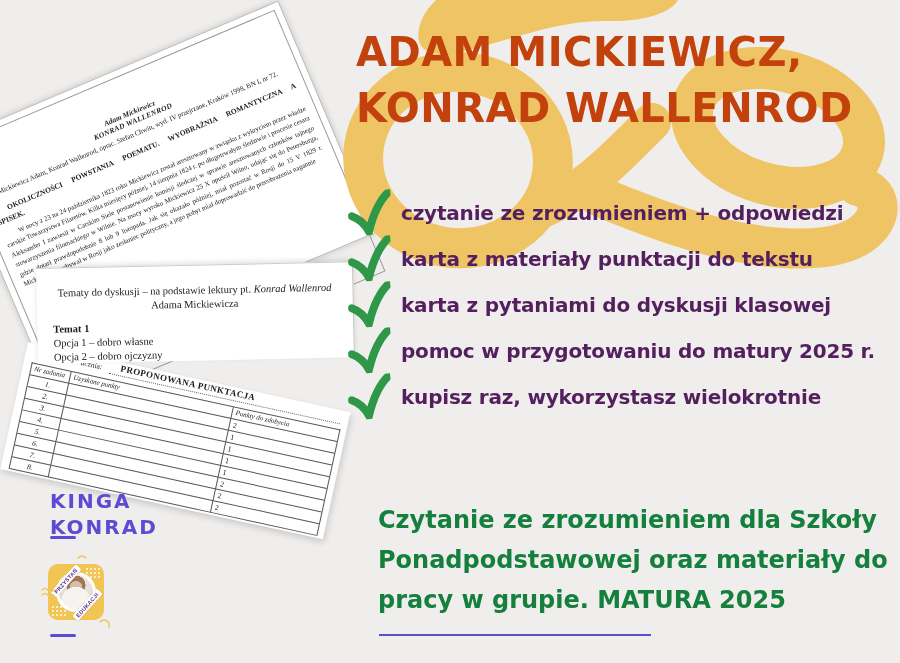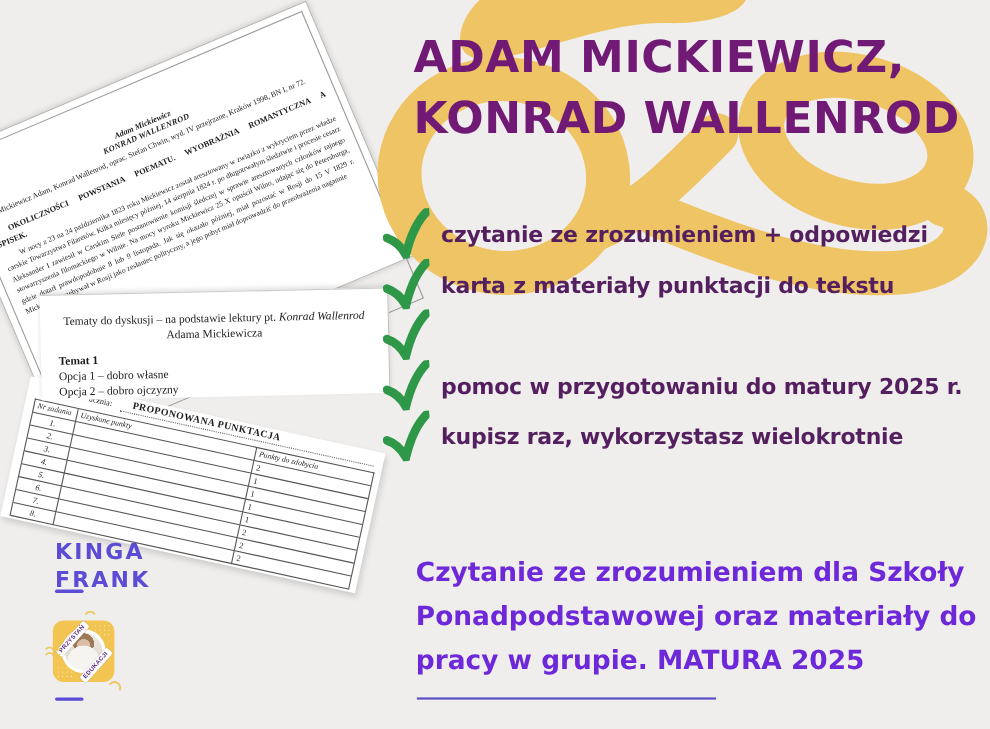--- a/index.html
+++ b/index.html
@@ -41,33 +41,33 @@
   .d3-dots{position:absolute; left:86px; right:8px; top:13px; border-top:1px dotted #666;}
   .d3-table{margin:2px 6px 0 8px; display:grid; grid-template-columns:40px 1fr 108px;
         border:1px solid #555; border-bottom:none; font-size:7.5px;}
   .d3-table > div{border-bottom:1px solid #555; border-right:1px solid #555;
         padding:1px 3px; height:9px; line-height:9px; overflow:hidden;}
   .d3-table > div:nth-child(3n){border-right:none;}
   .d3-h{font-size:7px; font-style:italic;}
   .d3-nr{font-style:italic; text-align:center;}
   .d3-max{padding-left:6px;}
   
-  .title{position:absolute; left:376px; top:24px; z-index:6;
+  .title{position:absolute; left:356px; top:24px; z-index:6;
         font-family:"DejaVu Sans", sans-serif; font-weight:800;
-        font-size:40px; line-height:56px; letter-spacing:.5px; color:#701a75;}
+        font-size:40px; line-height:56px; letter-spacing:.5px; color:#c2410c;}
   
   .checklist{position:absolute; left:348px; top:190px; z-index:6;}
   .chk-row{display:flex; align-items:center; height:46px;}
   .chk-icon{width:44px; height:44px; flex:0 0 44px; margin-right:9px; transform:rotate(-5deg);}
   .chk-label{font-family:"DejaVu Sans", sans-serif; font-weight:700;
         font-size:20px; letter-spacing:-.2px; color:#541f5e; white-space:nowrap;}
   
   .footer-text{position:absolute; left:378px; top:500px; width:514px; z-index:6;
         font-family:"DejaVu Sans", sans-serif; font-weight:700;
-        font-size:24px; line-height:40px; color:#6d28d9;}
+        font-size:24px; line-height:40px; color:#15803d;}
   .footer-rule{position:absolute; left:379px; top:634px; width:272px; height:2px;
         background:#5a50c8; z-index:6;}
   
   .author{position:absolute; left:50px; top:488px; z-index:6;
         font-family:"DejaVu Sans", sans-serif; font-weight:700;
         font-size:20px; line-height:26px; letter-spacing:2px; color:#5b4bd5;}
   .dash{position:absolute; width:26px; height:3px; background:#5b4bd5; border-radius:2px; z-index:6;}
   .dash1{left:50px; top:536px;}
   .dash2{left:50px; top:634px;}
   .logo{position:absolute; left:48px; top:564px; width:56px; height:56px;
@@ -184,41 +184,42 @@
     <div class="chk-row">
       <svg class="chk-icon" viewBox="0 0 50 50">
           <path d="M4 27 C13 31 18 37 22 46 C28 28 37 12 48 3" fill="none" stroke="#2f9748" stroke-width="9" stroke-linecap="round"></path>
         </svg>
       <span class="chk-label">karta z materiały punktacji do tekstu</span>
     </div>
     <div class="chk-row">
       <svg class="chk-icon" viewBox="0 0 50 50">
           <path d="M4 27 C13 31 18 37 22 46 C28 28 37 12 48 3" fill="none" stroke="#2f9748" stroke-width="9" stroke-linecap="round"></path>
         </svg>
+      <span class="chk-label">karta z pytaniami do dyskusji klasowej</span>
     </div>
     <div class="chk-row">
       <svg class="chk-icon" viewBox="0 0 50 50">
           <path d="M4 27 C13 31 18 37 22 46 C28 28 37 12 48 3" fill="none" stroke="#2f9748" stroke-width="9" stroke-linecap="round"></path>
         </svg>
       <span class="chk-label">pomoc w przygotowaniu do matury 2025 r.</span>
     </div>
     <div class="chk-row">
       <svg class="chk-icon" viewBox="0 0 50 50">
           <path d="M4 27 C13 31 18 37 22 46 C28 28 37 12 48 3" fill="none" stroke="#2f9748" stroke-width="9" stroke-linecap="round"></path>
         </svg>
       <span class="chk-label">kupisz raz, wykorzystasz wielokrotnie</span>
     </div>
   </div>
 
   <div class="footer-text">Czytanie ze zrozumieniem dla Szkoły Ponadpodstawowej oraz materiały do pracy w grupie. MATURA 2025</div>
   <div class="footer-rule"></div>
 
   <div class="author">
     <div>KINGA</div>
-    <div>FRANK</div>
+    <div>KONRAD</div>
   </div>
   <div class="dash dash1"></div>
 
   <div class="logo">
     <span class="logo-dotgrid dg-tr"></span>
     <span class="logo-dotgrid dg-bl"></span>
     <div class="logo-circle">
       <div class="logo-photo"></div>
     </div>
     <span class="ribbon ribbon-top">PRZYSTAŃ</span>

